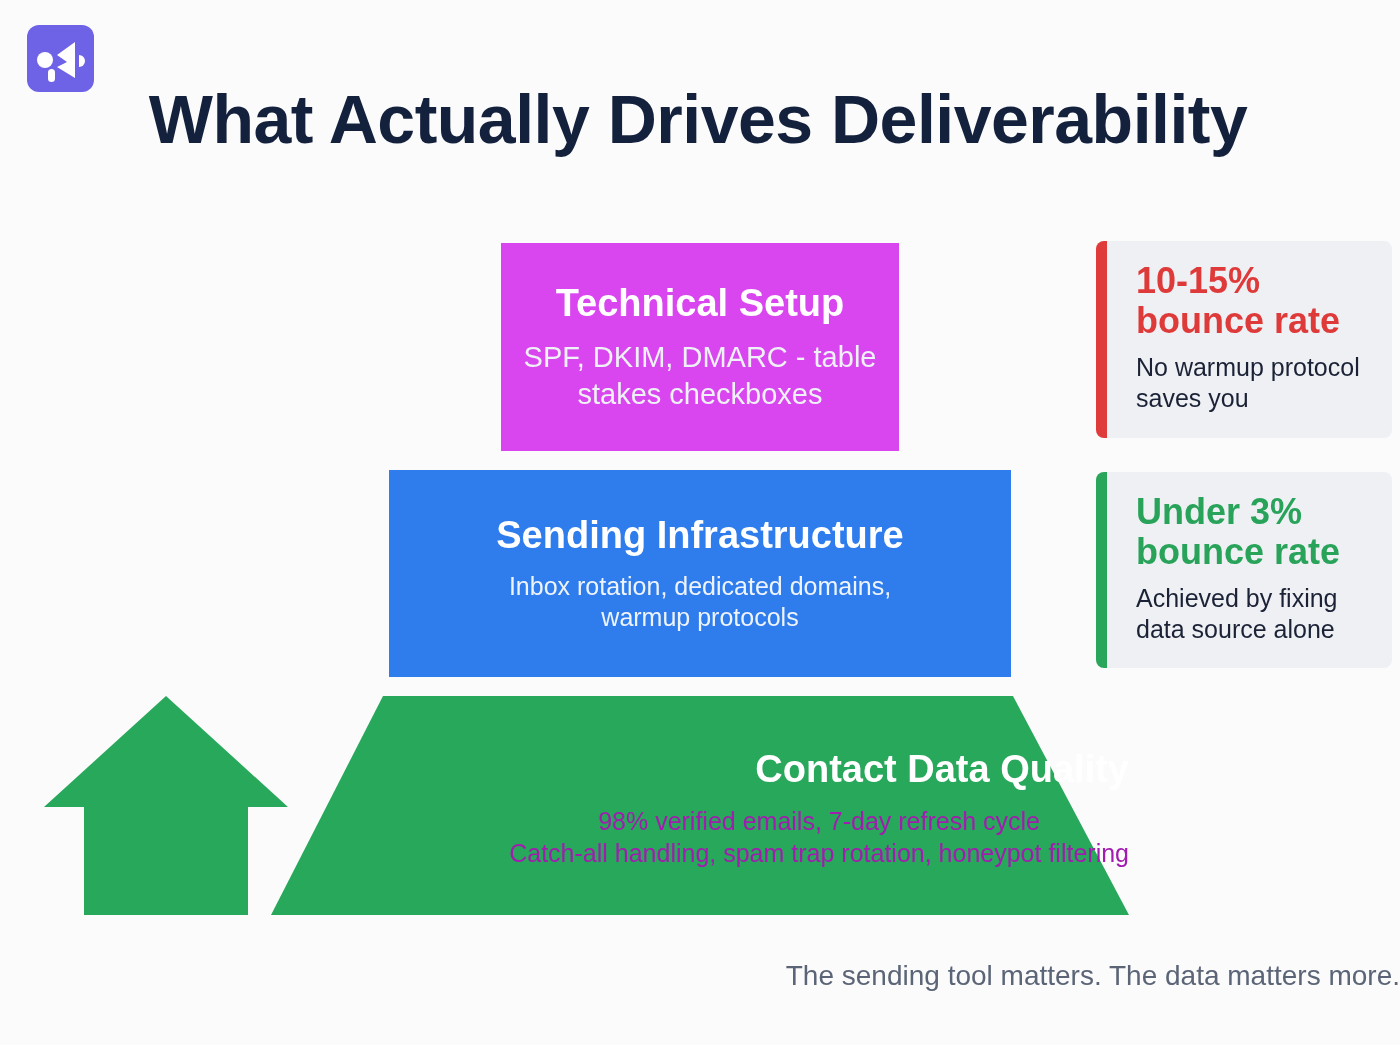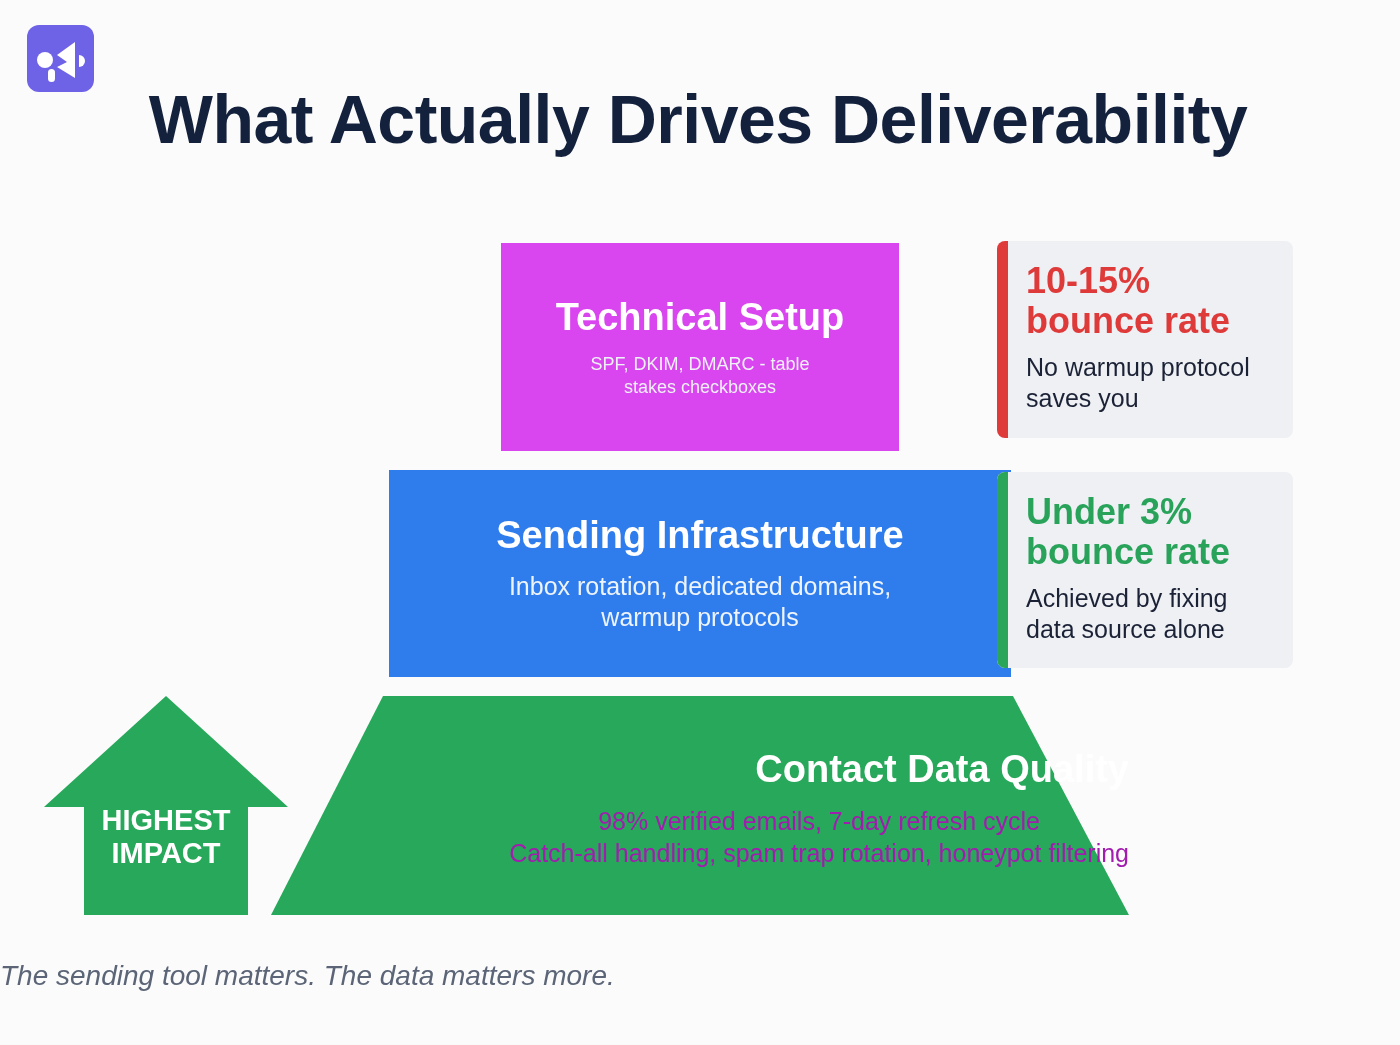--- a/index.html
+++ b/index.html
@@ -19,21 +19,21 @@
 
     .box {
       position: absolute; display: flex; flex-direction: column;
       align-items: center; justify-content: center; text-align: center; color: #fff;
     }
     .box .heading { font-weight: 700; }
     .box .desc { line-height: 1.25; }
 
     .tech { left: 501px; top: 243px; width: 398px; height: 208px; background: #d946ef; }
     .tech .heading { font-size: 38px; margin-bottom: 14px; }
-    .tech .desc { font-size: 18px; color: #eef1f5; }
+    .tech .desc { font-size: 29px; color: #eef1f5; }
 
     .infra { left: 389px; top: 470px; width: 622px; height: 207px; background: #2f7ded; }
     .infra .heading { font-size: 38px; margin-bottom: 14px; }
     .infra .desc { font-size: 25px; color: #eef4fd; }
 
     .trap {
       position: absolute; left: 271px; top: 696px; width: 858px; height: 219px;
     }
     .trap svg { position: absolute; left: 0; top: 0; }
     .trap-text {
@@ -45,36 +45,36 @@
     .trap-text .desc { font-size: 25px; line-height: 1.3; color: #a21caf; margin-left: 24px; }
 
     .arrow { position: absolute; left: 44px; top: 696px; width: 244px; height: 220px; }
     .arrow svg { position: absolute; left: 0; top: 0; }
     .arrow-label {
       position: absolute; left: 40px; top: 108px; width: 164px; text-align: center;
       color: #fff; font-weight: 700; font-size: 29px; line-height: 1.15;
     }
 
     .card {
-      position: absolute; left: 997px; width: 296px; background: #eef0f4;
-      border-radius: 8px; overflow: hidden; padding: 20px 20px 0 29px;
+      position: absolute; left: 1096px; width: 296px; background: #eef0f4;
+      border-radius: 8px; overflow: hidden; padding: 20px 20px 0 40px;
     }
     .card .bar { position: absolute; left: 0; top: 0; bottom: 0; width: 11px; }
     .card .stat { font-size: 36px; font-weight: 700; line-height: 1.1; }
     .card .note { font-size: 25px; color: #1b2236; line-height: 1.25; margin-top: 12px; }
     .card-red { top: 241px; height: 197px; }
     .card-red .bar { background: #e03b3b; }
     .card-red .stat { color: #df3a3a; }
     .card-green { top: 472px; height: 196px; }
     .card-green .bar { background: #2aa65a; }
     .card-green .stat { color: #29a35a; }
 
     .footer {
-      position: absolute; left: 0; top: 960px; width: 1400px; text-align: left;
-      font-size: 28px; font-style: italic; color: #5b6577;
+      position: absolute; left: 0; top: 960px; width: 1400px; text-align: right;
+      font-size: 28px; color: #5b6577;
     }
   </style>
 </head>
 <body>
 
 <div class="logo">
   <svg width="67" height="67" viewBox="0 0 67 67">
     <circle cx="18" cy="35" r="8" fill="#fff"></circle>
     <path d="M30 30 L48 17 L48 53 L30 42 L40 37 Z" fill="#fff"></path>
     <path d="M52 30 a6 6 0 0 1 0 12 Z" fill="#fff"></path>
@@ -110,24 +110,20 @@
       <div>98% verified emails, 7-day refresh cycle</div>
       <div>Catch-all handling, spam trap rotation, honeypot filtering</div>
     </div>
   </div>
 </div>
 
 <div class="arrow">
   <svg width="244" height="220" viewBox="0 0 244 220">
     <polygon points="122,0 244,111 204,111 204,219 40,219 40,111 0,111" fill="#27a85a"></polygon>
   </svg>
-  <div class="arrow-label">
-    <div>HIGHEST</div>
-    <div>IMPACT</div>
-  </div>
 </div>
 
 <div class="card card-red">
   <div class="bar"></div>
   <div class="stat">
     <div>10-15%</div>
     <div>bounce rate</div>
   </div>
   <div class="note">
     <div>No warmup protocol</div>

